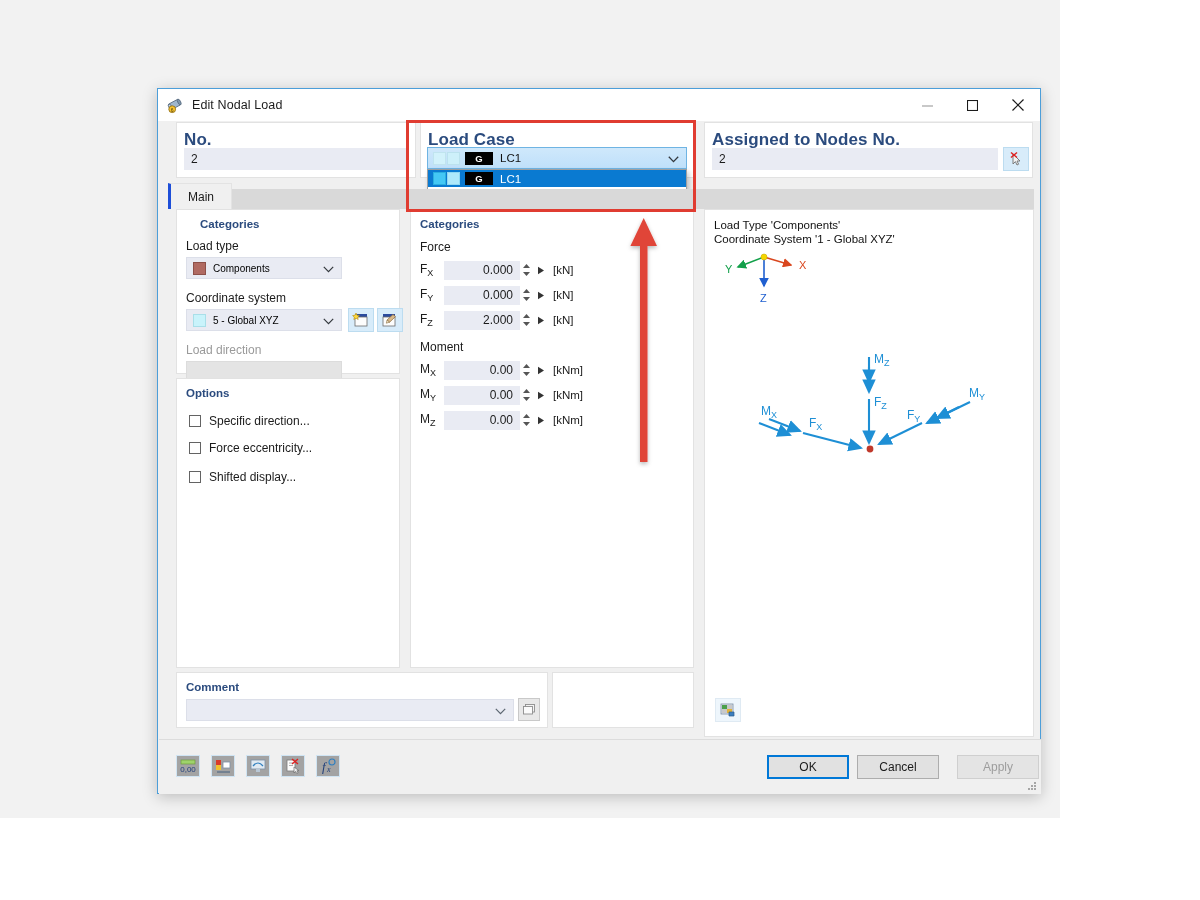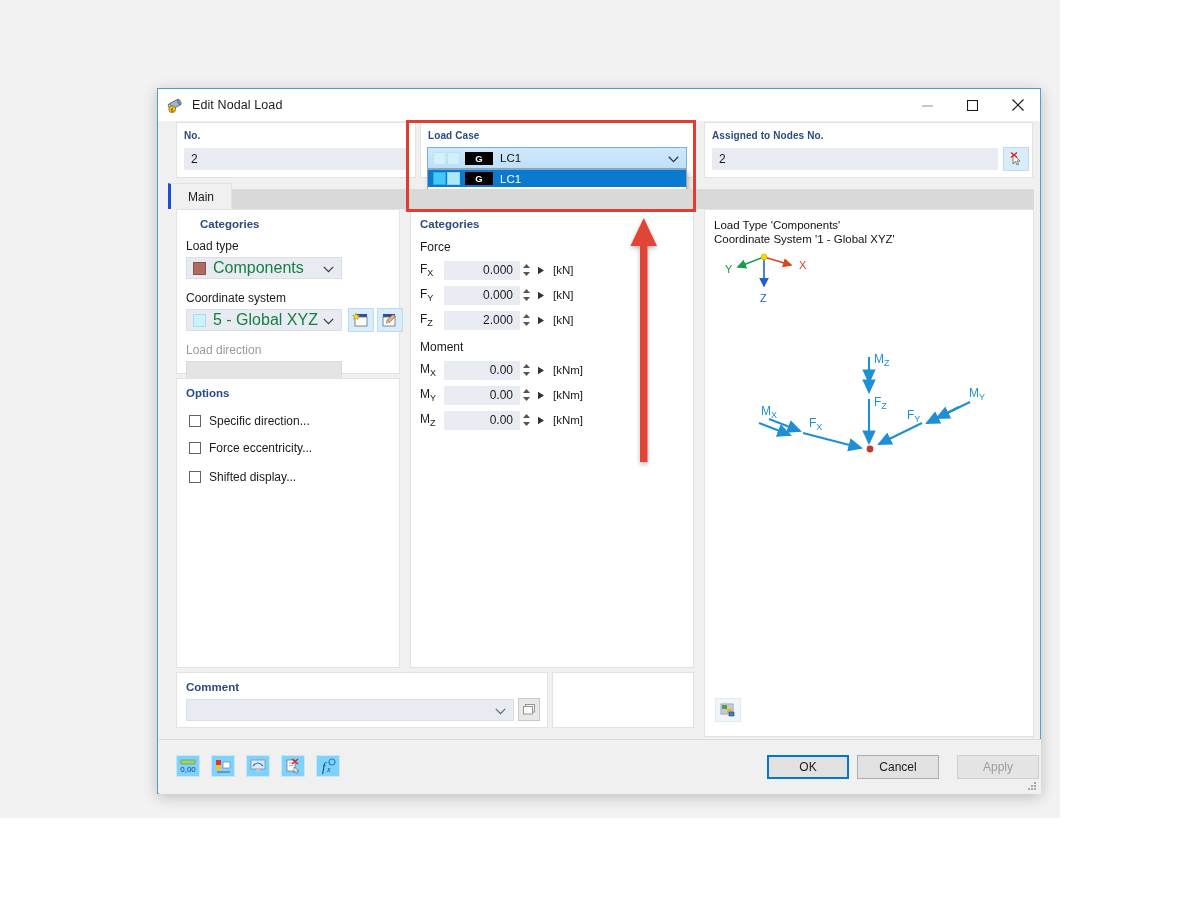--- a/index.html
+++ b/index.html
@@ -33,21 +33,21 @@
   .title-text{font-size:12.5px;color:#1b1b1b;letter-spacing:.1px;}
   .win-btns{position:absolute;right:0;top:0;height:32px;display:flex;}
   .win-btn{width:45px;height:32px;display:flex;align-items:center;justify-content:center;}
   .win-btn svg{display:block;}
 
   
   .toprow{position:absolute;left:9px;top:33px;width:866px;height:85px;}
   .grpbox{
     position:absolute;background:#ffffff;border:1px solid #e2e2e2;box-sizing:border-box;
   }
-  .grp-label{font-size:10px;color:#2b4b7e;font-weight:bold;letter-spacing:.1px;}
+  .grp-label{font-size:17px;color:#2b4b7e;font-weight:bold;letter-spacing:.1px;}
   .ro-field{
     background:#e9ebf3;border:1px solid #e9ebf3;box-sizing:border-box;
     font-size:12px;color:#1b1b1b;display:flex;align-items:center;padding-left:6px;
   }
 
   
   .combo-main{
     position:absolute;box-sizing:border-box;
     background:linear-gradient(#cfe8fb,#bfe0fa);
     border:1px solid #6fb4e3;
@@ -95,21 +95,21 @@
   .panel{position:absolute;background:#ffffff;border:1px solid #e2e2e2;box-sizing:border-box;}
 
   .sec-label{font-size:11.5px;color:#2b4b7e;font-weight:bold;}
   .fld-label{font-size:12px;color:#1b1b1b;}
   .fld-label.dim{color:#9a9a9a;}
 
   .sel-box{
     position:relative;height:22px;background:#e9ebf3;border:1px solid #dcdfe9;box-sizing:border-box;
     display:flex;align-items:center;
   }
-  .sel-txt{font-size:16px;color:#15803d;}
+  .sel-txt{font-size:10px;color:#000000;}
   .chipsq{width:13px;height:13px;margin-left:6px;margin-right:7px;box-sizing:border-box;}
 
   .iconbtn{
     width:26px;height:24px;background:#d8ecfa;border:1px solid #bcdcf0;box-sizing:border-box;
     display:flex;align-items:center;justify-content:center;
   }
   .iconbtn.plain{background:#eef6fc;border:1px solid #dfeaf3;}
 
   .cbrow{display:flex;align-items:center;height:18px;}
   .cbox{width:12px;height:12px;background:#ffffff;border:1px solid #636363;box-sizing:border-box;margin-right:8px;}
@@ -138,21 +138,21 @@
 
   
   .bottombar{position:absolute;left:1px;top:650px;width:882px;height:55px;background:#f0f0f0;}
   .btn{
     width:82px;height:24px;background:#e1e1e1;border:1px solid #adadad;box-sizing:border-box;
     font-size:12px;color:#1b1b1b;display:flex;align-items:center;justify-content:center;
   }
   .btn.primary{border:2px solid #0078d7;background:#e1e1e1;}
   .btn.disabled{color:#9d9d9d;border:1px solid #cfcfcf;background:#e4e4e4;margin-left:10px;}
 
-  .tb-icon{width:24px;height:22px;background:#7dd3fc;border:1px solid #cfe4f3;box-sizing:border-box;
+  .tb-icon{width:24px;height:22px;background:#a3a3a3;border:1px solid #cfe4f3;box-sizing:border-box;
            display:flex;align-items:center;justify-content:center;}
   .grip{position:absolute;right:4px;bottom:3px;width:10px;height:10px;}
 </style>
 </head>
 <body>
 
 <div class="backdrop">
   <div class="gray"></div>
   <div class="whiteR"></div>
   <div class="whiteB"></div>

